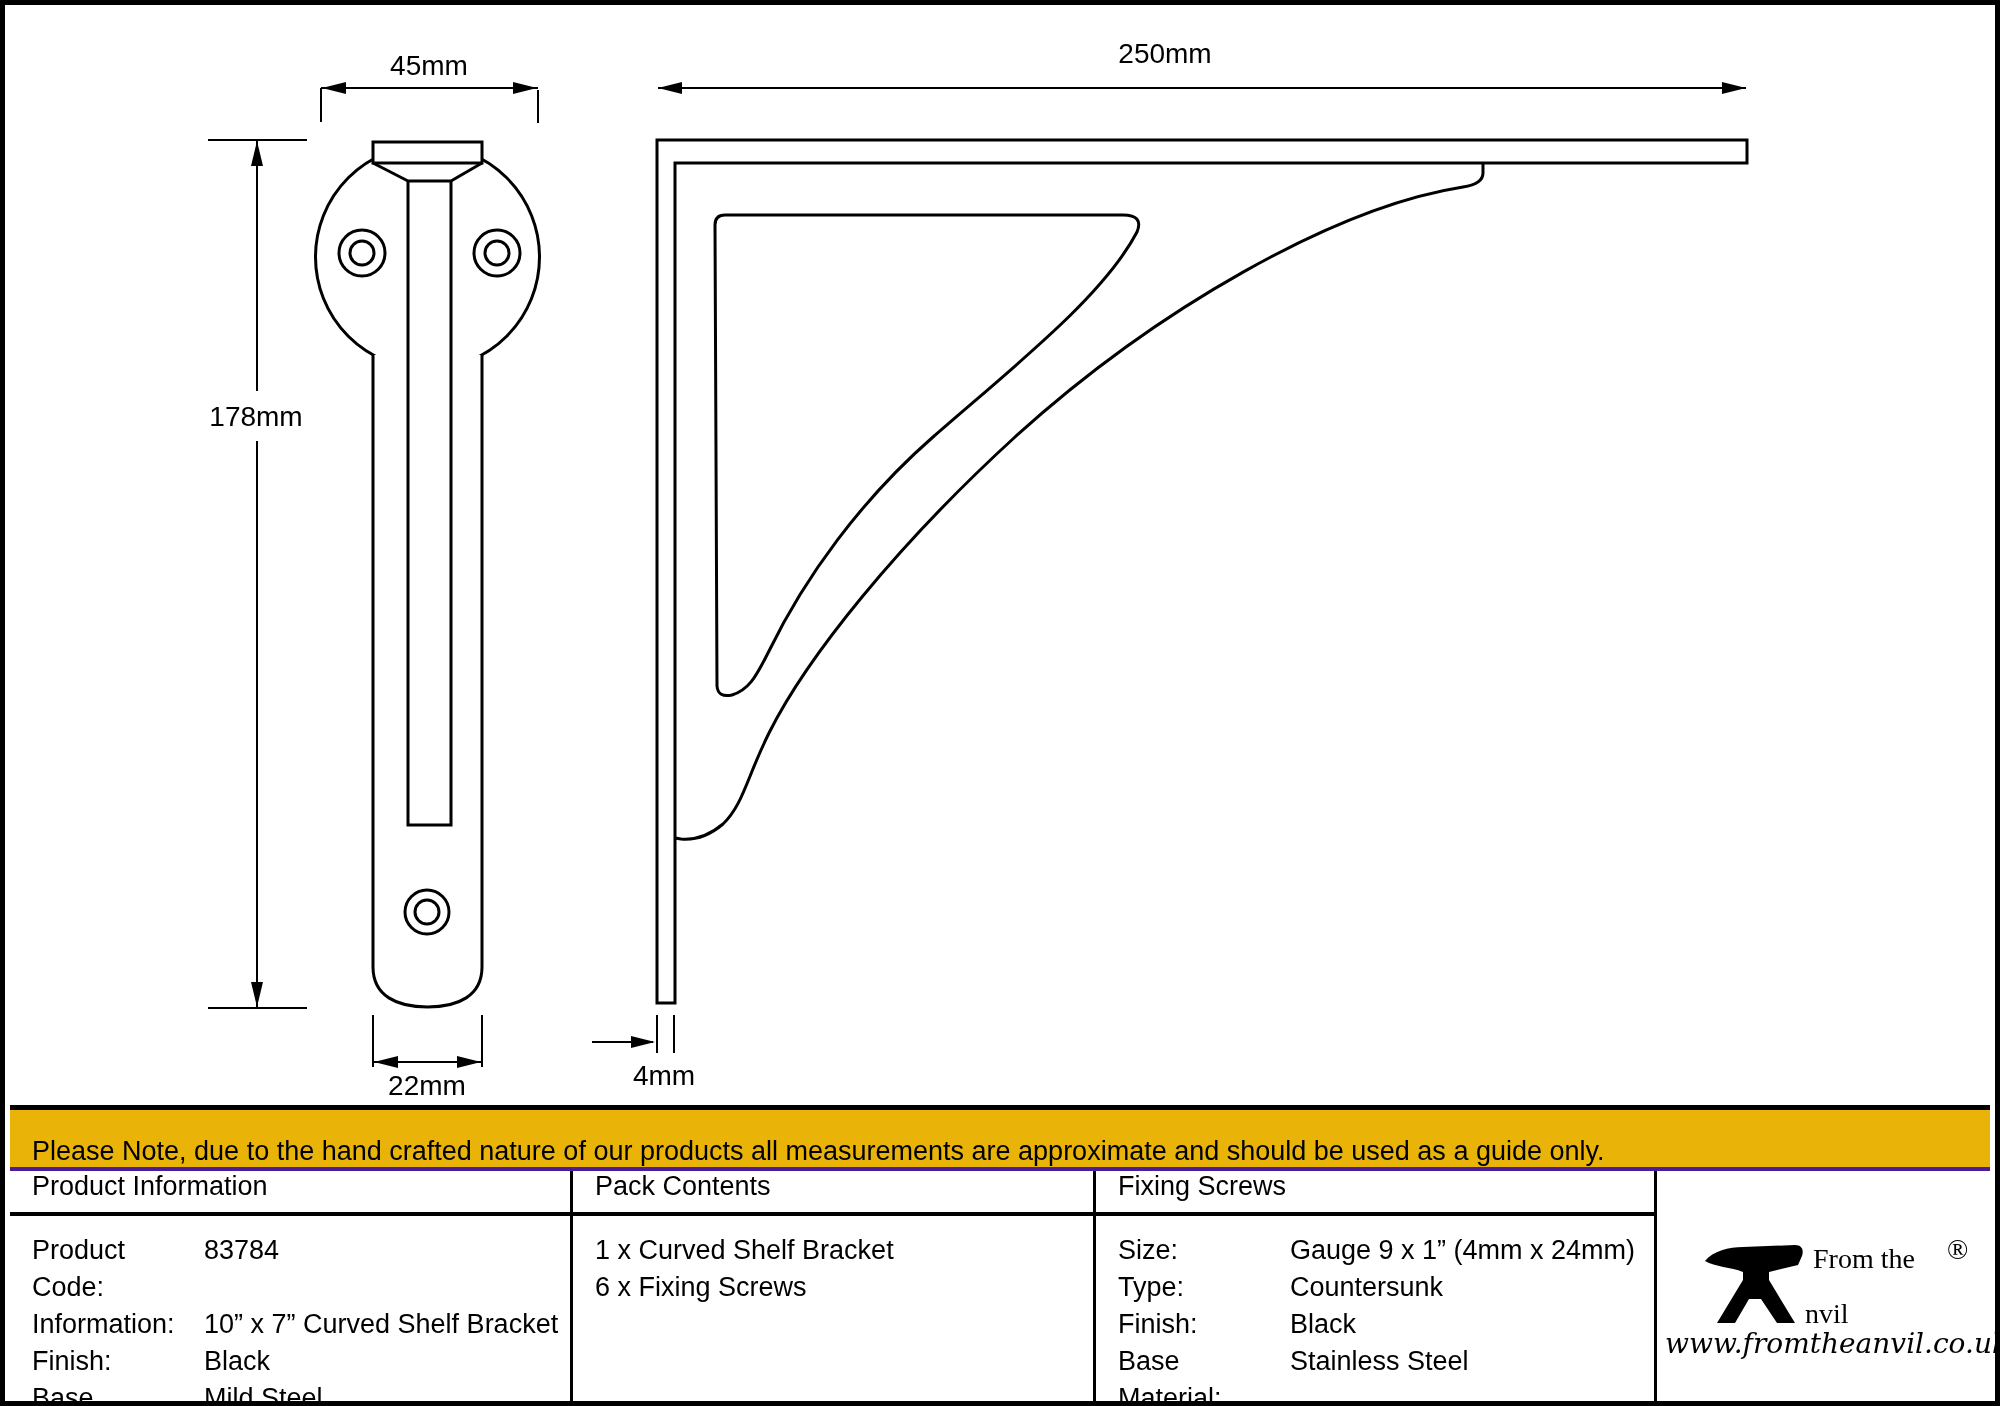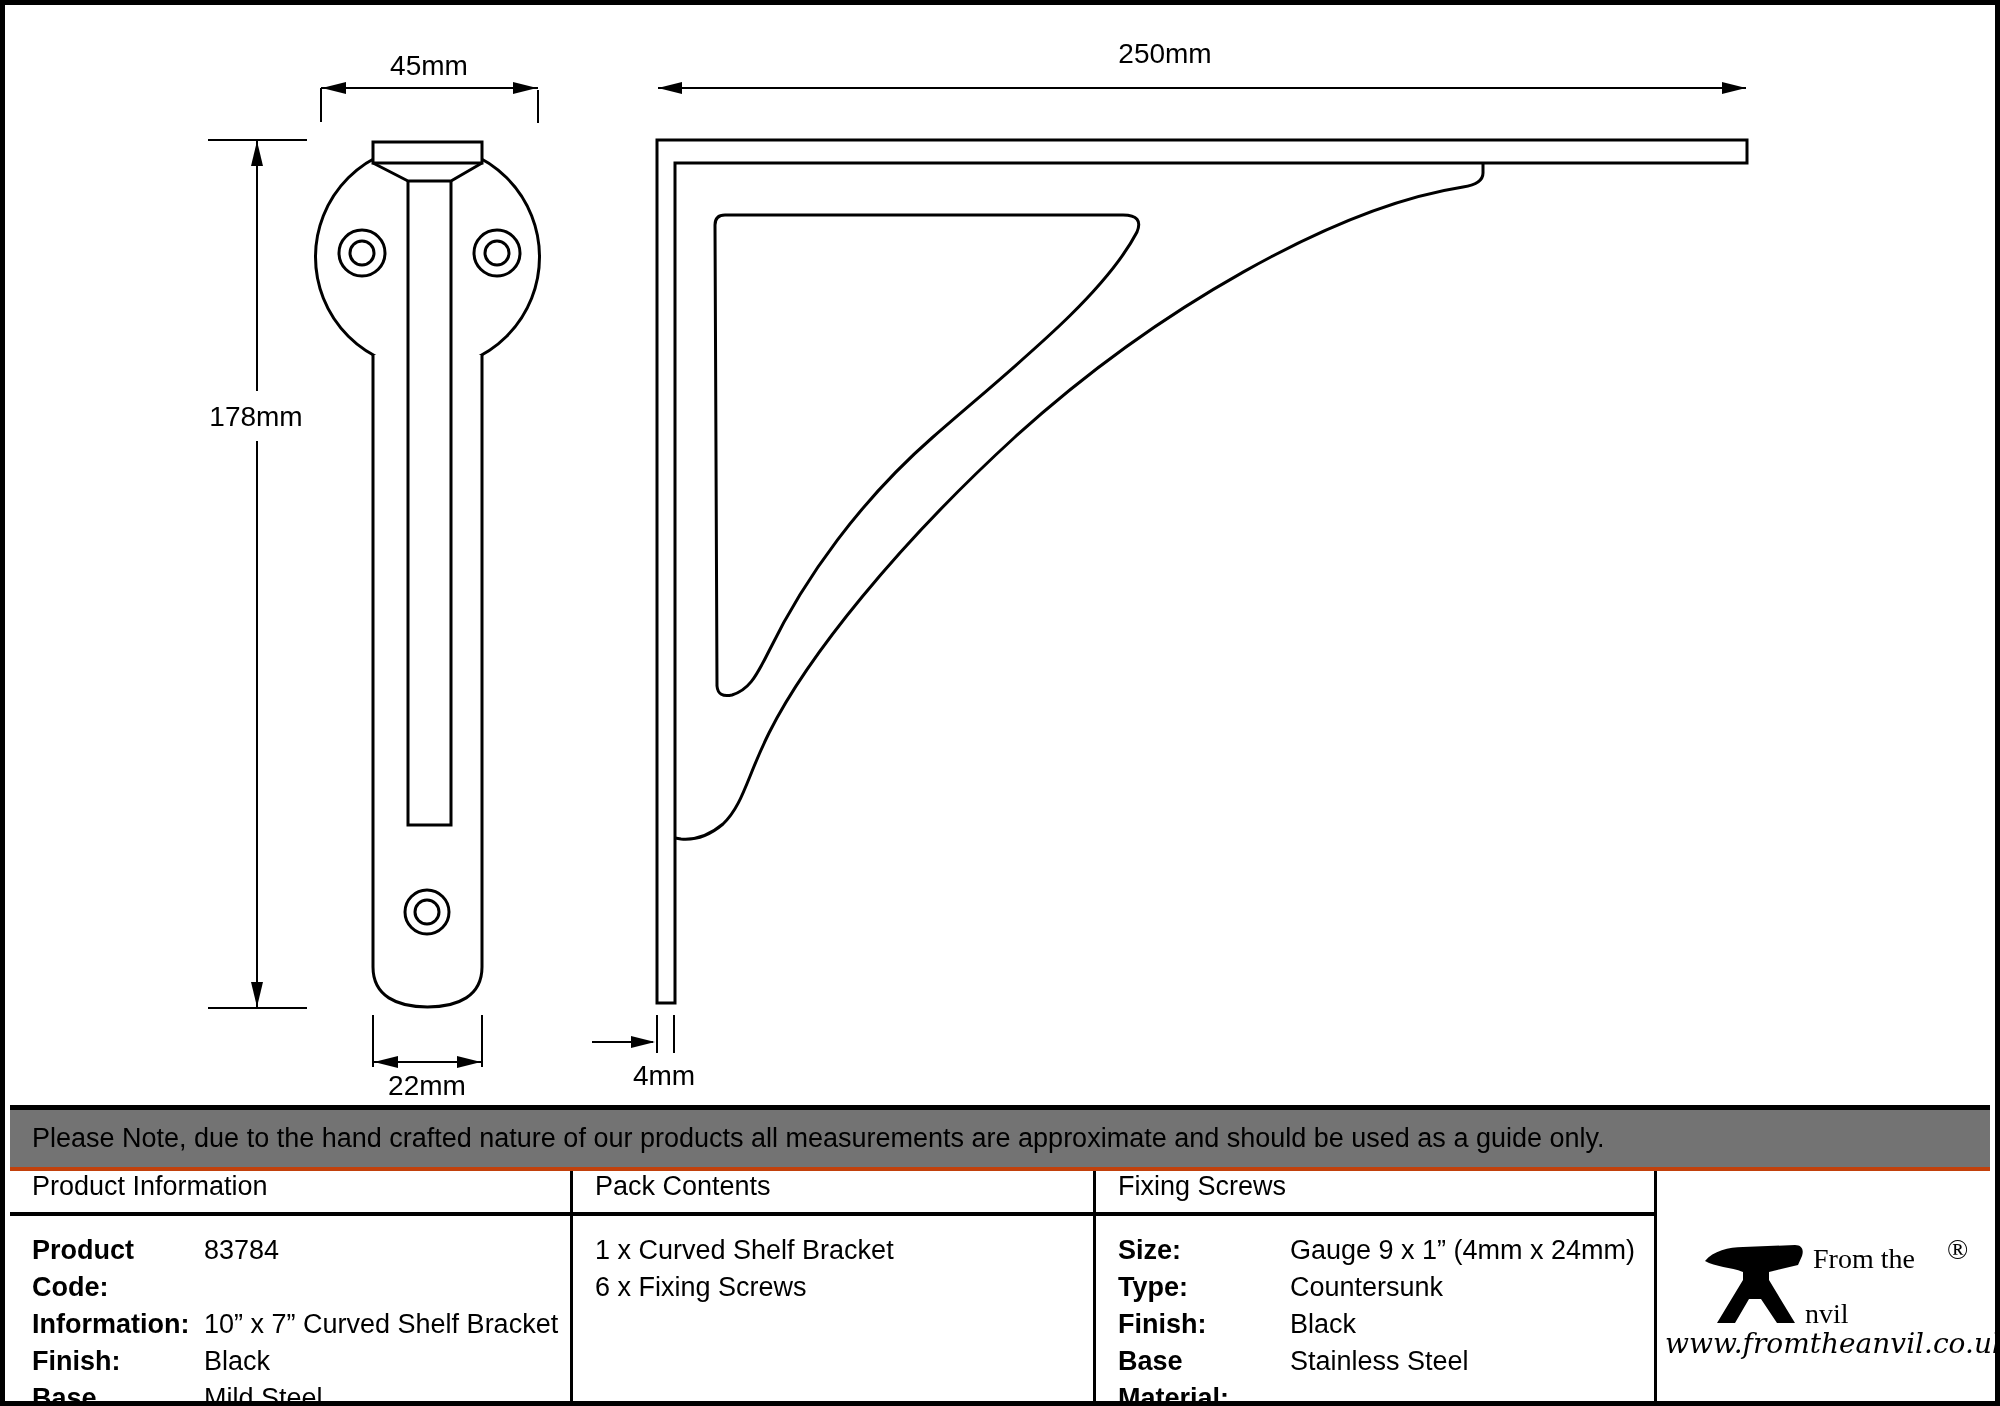--- a/index.html
+++ b/index.html
@@ -1,29 +1,29 @@
 <!DOCTYPE html>
 <html><head>
 <meta charset="utf-8">
 <style>
   html,body{margin:0;padding:0;background:#fff;}
   body{width:2000px;height:1406px;position:relative;font-family:"Liberation Sans",sans-serif;color:#000;}
   .sheet{position:absolute;inset:0;border:5px solid #000;box-sizing:border-box;background:#fff;}
   .drawing{position:absolute;left:0;top:0;}
   svg text{font-family:"Liberation Sans",sans-serif;font-size:28px;fill:#000;}
   .note-row{position:absolute;left:5px;right:5px;top:1100px;height:66px;box-sizing:border-box;
-    border-top:5px solid #000;border-bottom:4px solid #c2410c;display:flex;align-items:center;
-    padding-left:22px;font-size:27px;background:#737373;}
+    border-top:5px solid #000;border-bottom:4px solid #4c1d95;display:flex;align-items:flex-end;
+    padding-left:22px;font-size:27px;background:#eab308;}
   .tbl{position:absolute;left:5px;right:5px;top:1166px;bottom:5px;display:grid;
     grid-template-columns:563px 523px 561px 1fr;grid-template-rows:45px 1fr;}
   .hdr{box-sizing:border-box;border-bottom:4px solid #000;border-right:3px solid #000;
     display:flex;align-items:flex-start;padding-left:22px;font-size:27px;}
   .cell{box-sizing:border-box;border-right:3px solid #000;padding:16px 0 0 22px;font-size:27px;}
   .cell .line{display:flex;line-height:37px;}
-  .cell .lbl{width:172px;flex:0 0 auto;font-weight:bold;}
+  .cell .lbl{width:172px;flex:0 0 auto;}
   .logo-cell{grid-column:4;grid-row:1/3;display:flex;align-items:center;justify-content:center;}
   .serif{font-family:"Liberation Serif",serif;}
 </style>
 </head>
 <body>
 
 <div class="sheet">
 
   <svg class="drawing" width="2000" height="1100" viewBox="0 0 2000 1100">
     <g stroke="#000" stroke-width="2" fill="none">

